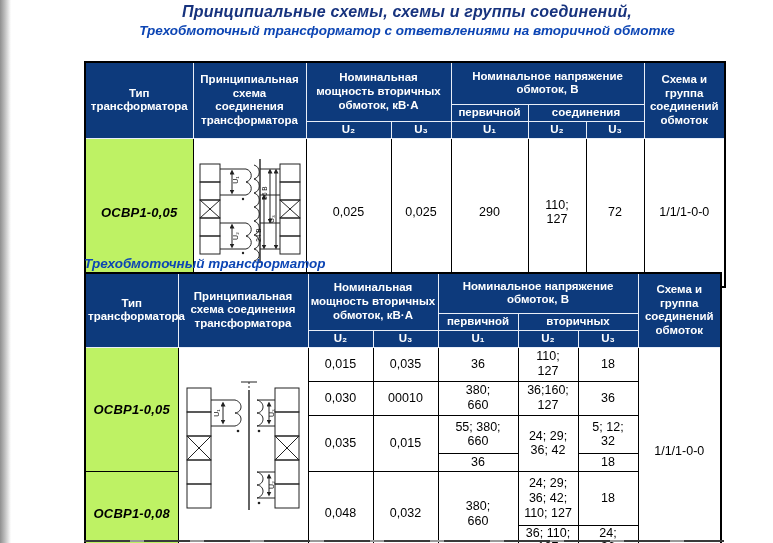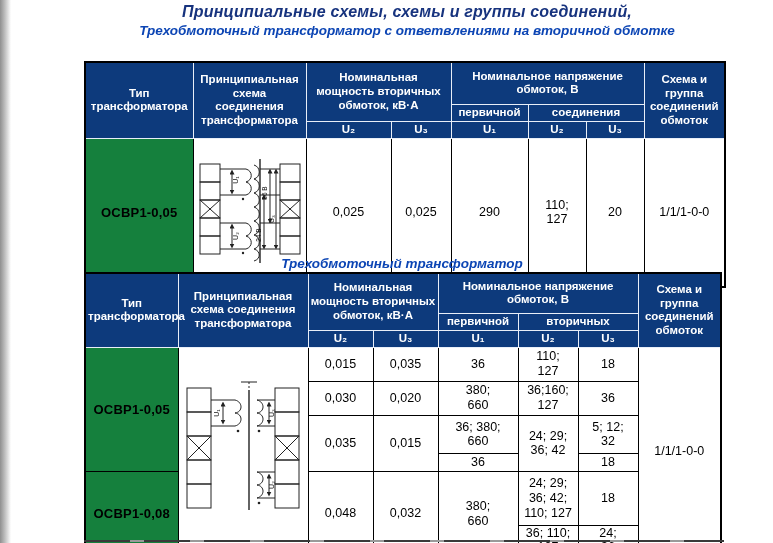--- a/index.html
+++ b/index.html
@@ -15,40 +15,40 @@
   }
   .titles { position: absolute; left: 84px; top: 2px; width: 646px; text-align: center; }
   .title {
     font-size: 16px; font-weight: bold; font-style: italic;
     color: #17337e; line-height: 1.22; letter-spacing: 0.2px;
   }
   .caption {
     font-size: 13.5px; font-weight: bold; font-style: italic;
     color: #0c45b4; line-height: 1.15; margin-top: 1px;
   }
-  .cap2 { position: absolute; left: 84px; top: 255px; width: 636px; text-align: center; }
+  .cap2 { position: absolute; left: 84px; top: 255px; width: 636px; }
 
   table.t {
     position: absolute; border-collapse: collapse; table-layout: fixed;
     background: #fff; border: 2px solid #000;
   }
   #t1 { left: 84px; top: 61px;  width: 640px; }
   #t2 { left: 84px; top: 272px; width: 636px; }
 
   .t th {
     background: #0d3a7c; color: #ffffff; font-weight: bold;
     font-size: 11.5px; line-height: 1.18; text-align: center; vertical-align: middle;
     border: 1px solid #e8eef8; padding: 1px 2px; white-space: pre-line;
   }
   .t td {
     border: 1px solid #000; font-size: 12.5px; line-height: 1.18; color: #000;
     text-align: center; vertical-align: middle; padding: 0 2px; white-space: pre-line;
   }
   .t td.type-cell {
-    background: #15803d; font-weight: bold; font-size: 13px; letter-spacing: 0.2px;
+    background: #bef264; font-weight: bold; font-size: 13px; letter-spacing: 0.2px; font-style: italic;
   }
   .t td.schem { padding: 0; background: #fff; }
   .t svg { display: block; margin: 0 auto; }
   svg text { font-family: "Liberation Sans", "DejaVu Sans", sans-serif; fill: #111; }
 
   #t1 tr.h1 { height: 42px; } #t1 tr.h2 { height: 17px; } #t1 tr.h3 { height: 17px; }
   #t1 tr.d1 { height: 120px; }
   #t2 tr.h1 { height: 40px; } #t2 tr.h2 { height: 17px; } #t2 tr.h3 { height: 17px; }
   #t2 tr.r1 { height: 34px; } #t2 tr.r2 { height: 34px; margin-left: 32px; } #t2 tr.r3 { height: 28px; }
   #t2 tr.r4 { height: 18px; } #t2 tr.r5 { height: 44px; } #t2 tr.r6 { height: 28px; }
@@ -163,21 +163,21 @@
         <text font-size="6.5" text-anchor="middle" transform="rotate(-90 67 82)" x="67" y="82">24 В</text>
         <text font-size="6.5" text-anchor="middle" transform="rotate(-90 73 40)" x="73" y="40">36 В</text>
         <text font-size="7" text-anchor="middle" transform="rotate(-90 80 66)" x="80" y="66">U₃</text>
       </svg>
     </td>
     <td>0,025</td>
     <td>0,025</td>
     <td>290</td>
     <td>110;
 127</td>
-    <td>20</td>
+    <td>72</td>
     <td>1/1/1-0-0</td>
   </tr>
 </tbody>
   </table>
 
 <div class="caption cap2">Трехобмоточный трансформатор</div>
 
 <table class="t" id="t2">
   <colgroup>
     <col style="width:93px">
@@ -274,31 +274,31 @@
     <td>0,015</td>
     <td>0,035</td>
     <td>36</td>
     <td>110;
 127</td>
     <td>18</td>
     <td rowspan="6">1/1/1-0-0</td>
   </tr>
   <tr class="r2">
     <td>0,030</td>
-    <td>0,020</td>
+    <td>00010</td>
     <td>380;
 660</td>
     <td>36;160;
 127</td>
     <td>36</td>
   </tr>
   <tr class="r3">
     <td rowspan="2">0,035</td>
     <td rowspan="2">0,015</td>
-    <td>36; 380;
+    <td>55; 380;
 660</td>
     <td rowspan="2">24; 29;
 36; 42</td>
     <td>5; 12;
 32</td>
   </tr>
   <tr class="r4">
     <td>36</td>
     <td>18</td>
   </tr>

